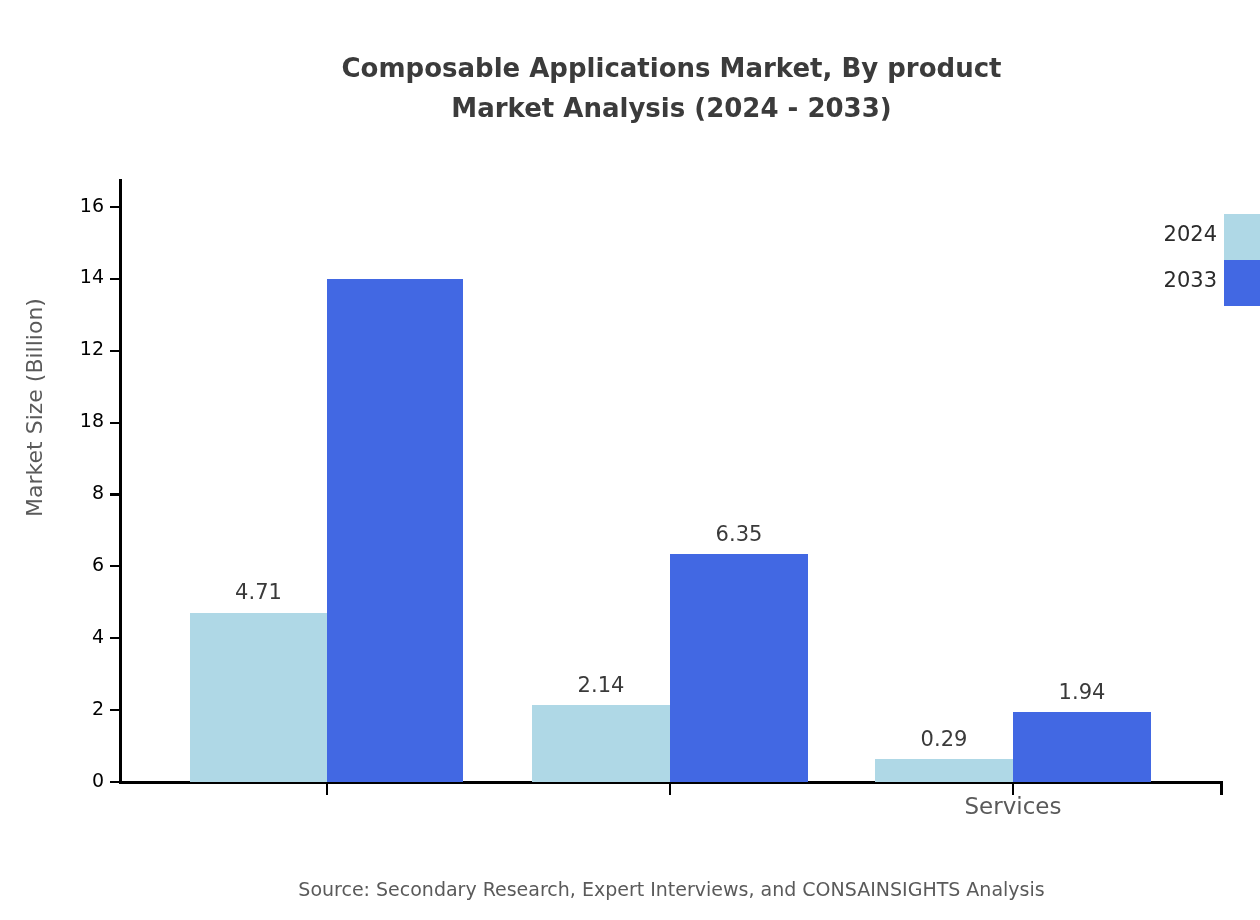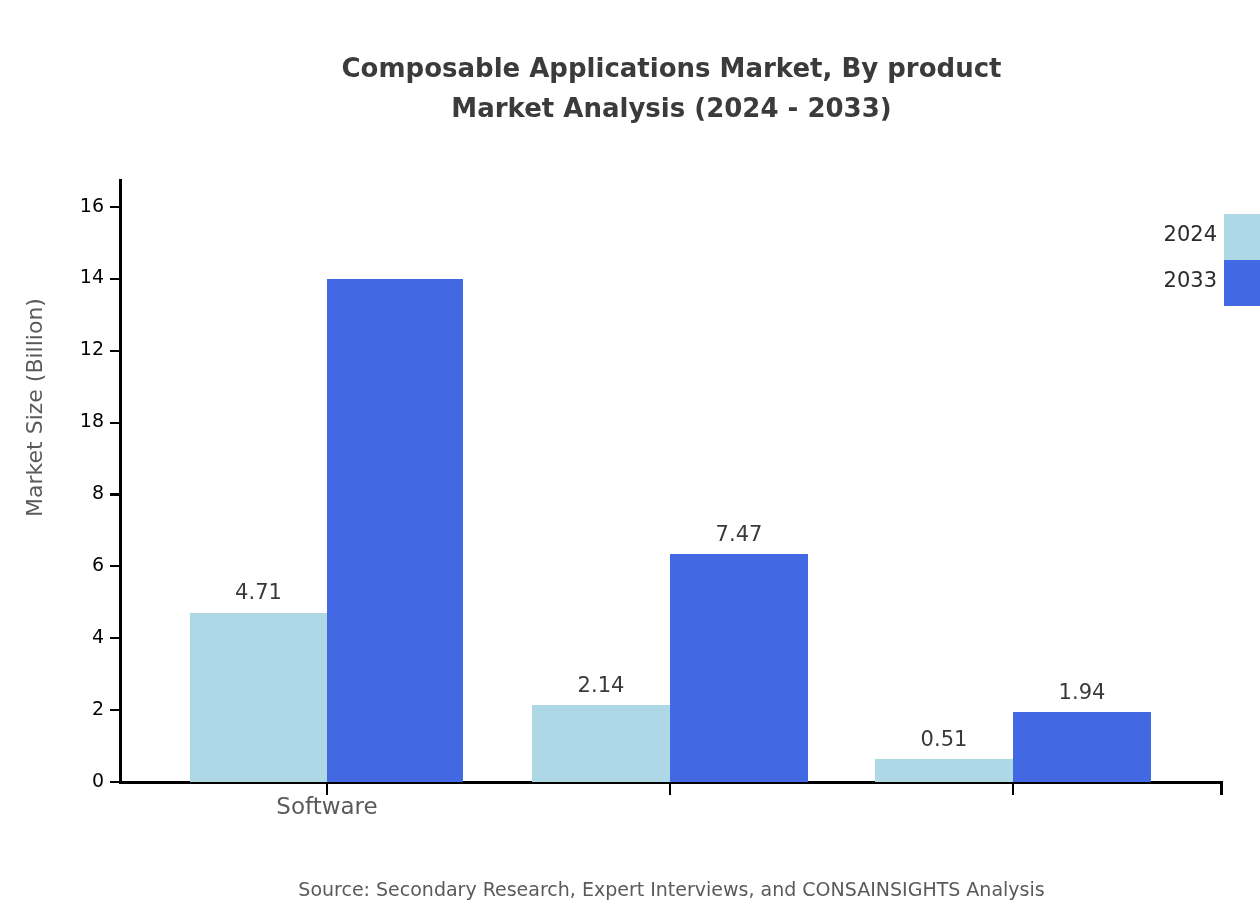--- a/index.html
+++ b/index.html
@@ -208,34 +208,34 @@
 
   <div class="bar" style="left:190px; width:137px; height:169.2px; top:612.8px; background:#AFD8E6;"></div>
   <div class="bar-label" style="left:158.5px; top:580px;">4.71</div>
 
   <div class="bar" style="left:327px; width:136px; height:502.6px; top:279.4px; background:#4268E3;"></div>
 
   <div class="bar" style="left:532px; width:138px; height:76.9px; top:705.1px; background:#AFD8E6;"></div>
   <div class="bar-label" style="left:501px; top:673px;">2.14</div>
 
   <div class="bar" style="left:670px; width:138px; height:228.1px; top:553.9px; background:#4268E3;"></div>
-  <div class="bar-label" style="left:639px; top:522px;">7.47</div>
+  <div class="bar-label" style="left:639px; top:522px;">6.35</div>
 
   <div class="bar" style="left:875px; width:138px; height:23.4px; top:758.6px; background:#AFD8E6;"></div>
-  <div class="bar-label" style="left:844px; top:727px;">0.51</div>
+  <div class="bar-label" style="left:844px; top:727px;">0.29</div>
 
   <div class="bar" style="left:1013px; width:138px; height:69.7px; top:712.3px; background:#4268E3;"></div>
   <div class="bar-label" style="left:982px; top:680px;">1.94</div>
 
   <div class="xtick" style="left:326px;"></div>
-  <div class="xtick-label" style="left:177px;">Software</div>
 
   <div class="xtick" style="left:669px;"></div>
 
   <div class="xtick" style="left:1012px;"></div>
+  <div class="xtick-label" style="left:863px;">Services</div>
 
   <div class="legend">
     <div class="legend-row" style="top:0px;">
       <span class="legend-text">2024</span>
       <span class="legend-swatch" style="background:#AFD8E6;"></span>
     </div>
     <div class="legend-row" style="top:46px;">
       <span class="legend-text">2033</span>
       <span class="legend-swatch" style="background:#4268E3;"></span>
     </div>

